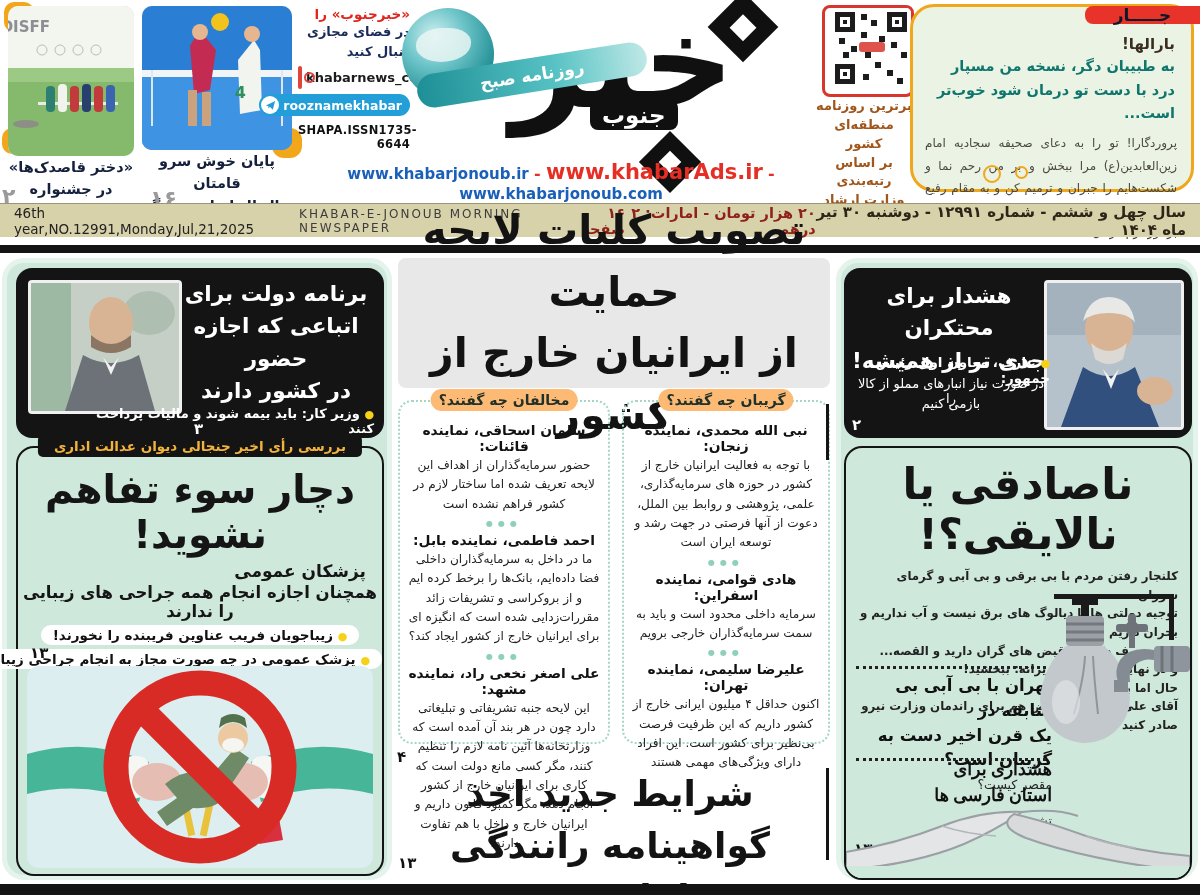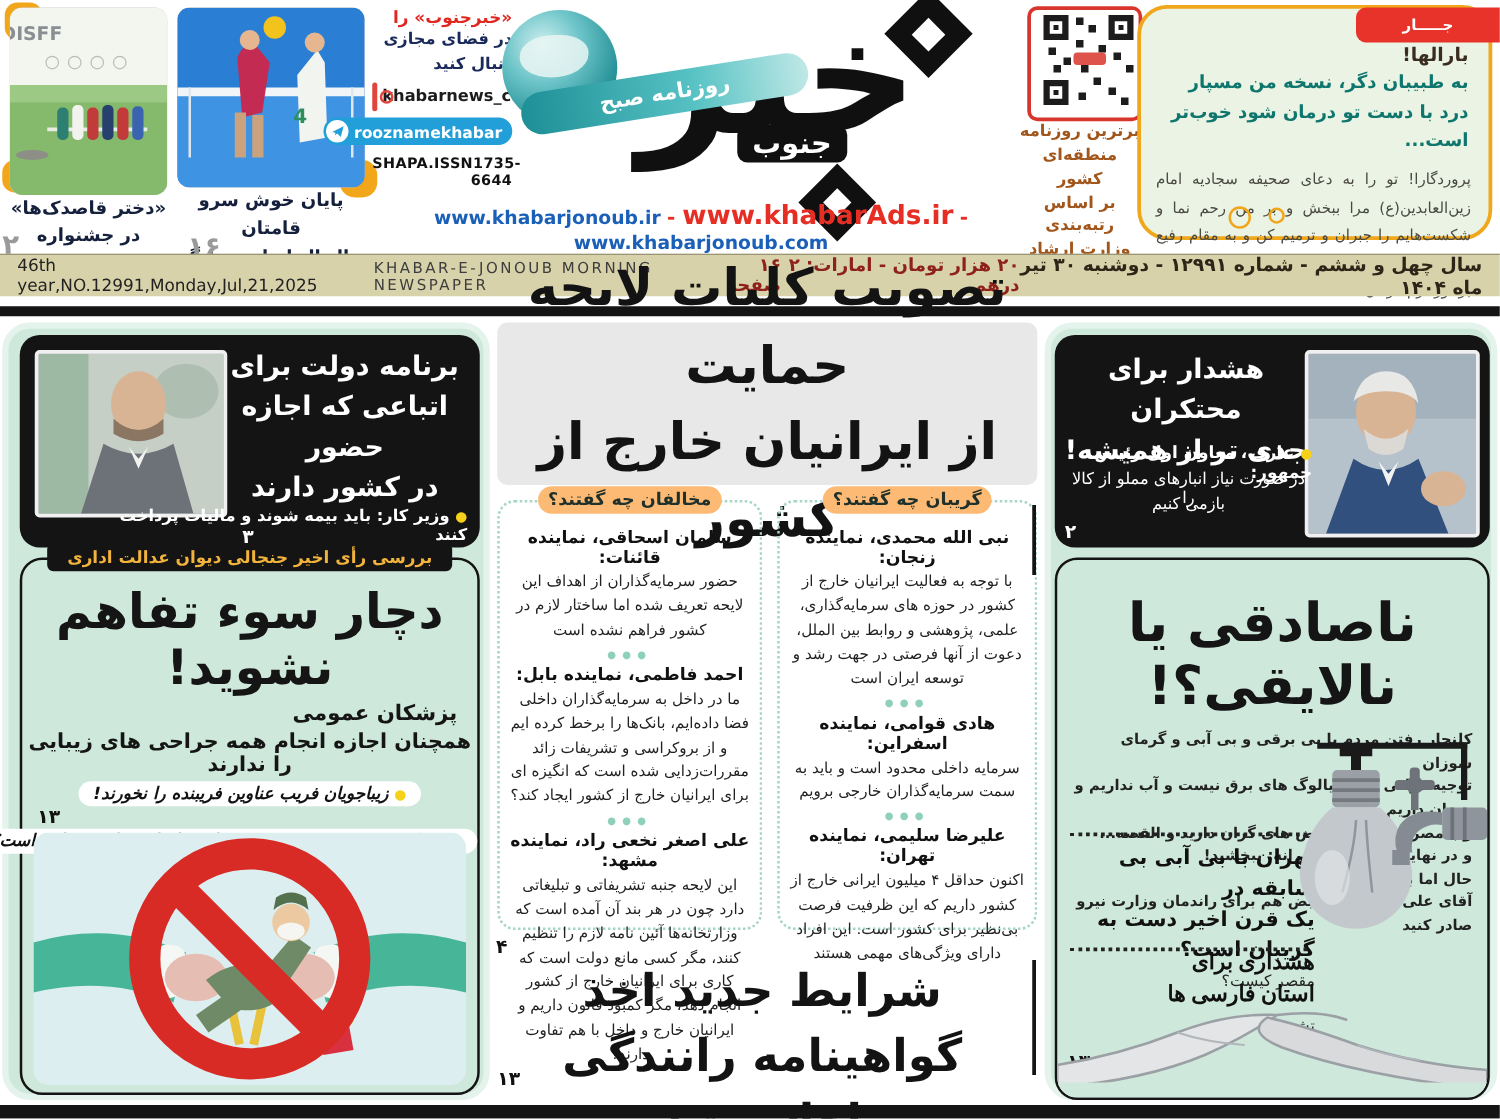--- a/index.html
+++ b/index.html
@@ -38,22 +38,22 @@
   .sites{position:absolute;left:295px;top:160px;width:532px;text-align:center;direction:ltr;}
   .site-blue{color:#1a5fb8;font-weight:bold;font-size:15px;}
   .site-red{color:#e62e24;font-weight:bold;font-size:21px;}
   .site-sep{color:#e62e24;font-weight:bold;font-size:16px;}
   .qr{position:absolute;left:822px;top:5px;width:86px;height:86px;border:3px solid #d8352c;border-radius:8px;
       background:#fff;overflow:hidden;}
   .ranking{position:absolute;left:814px;top:97px;width:100px;text-align:center;color:#a1561c;
            font-weight:bold;font-size:13px;line-height:1.45;}
   .prayer{position:absolute;left:910px;top:4px;width:284px;height:188px;background:#eaf3e4;
           border:3px solid #f0a71b;border-radius:24px;box-sizing:border-box;}
-  .prayer-tab{position:absolute;left:1085px;top:6px;width:115px;height:28px;background:#e8332a;
-              border-radius:8px 0 0 8px;color:#ffffff;font-size:12px;font-weight:bold;display:flex;
+  .prayer-tab{position:absolute;left:1085px;top:6px;width:115px;height:18px;background:#e8332a;
+              border-radius:8px 0 0 8px;color:#0f172a;font-size:17px;font-weight:bold;display:flex;
               align-items:center;justify-content:center;z-index:5;}
   .p-title{font-size:15px;font-weight:bold;color:#3a2d20;padding:28px 16px 0 0;}
   .p-verse{font-size:14.5px;font-weight:bold;color:#0f766e;padding:2px 16px 0 0;line-height:1.55;}
   .p-body{font-size:12px;color:#4a4a42;line-height:1.85;padding:8px 14px 0 12px;text-align:justify;}
   .ring{position:absolute;border:2px solid #f0a71b;border-radius:50%;}
 
   
   .datebar{position:absolute;left:0;top:203px;width:1200px;height:34px;background:#d8d2ab;
            border-top:1px solid #9b9578;display:flex;align-items:center;justify-content:space-between;
            padding:0 14px;box-sizing:border-box;}
@@ -70,21 +70,21 @@
   .nc-head{position:absolute;color:#fff;font-weight:bold;font-size:21.5px;line-height:1.5;text-align:center;}
   .nc-sub{position:absolute;color:#fff;font-weight:bold;font-size:13px;}
   .dot-y{color:#f7d117;font-size:11px;}
   .nc-page{position:absolute;color:#fff;font-weight:bold;font-size:15px;}
 
   .art-box{position:absolute;border:2.5px solid #141414;border-radius:18px;box-sizing:border-box;}
   .kicker{position:absolute;top:-13px;left:50%;transform:translateX(-50%);background:#141414;color:#f2b33c;
           font-size:13.5px;font-weight:bold;padding:3px 16px;border-radius:5px;white-space:nowrap;}
   .big-head{font-weight:bold;color:#151515;text-align:center;}
   .white-pill{background:#fff;border-radius:12px;padding:2px 12px;font-size:13.5px;font-weight:bold;color:#111;
-              width:fit-content;margin:4px auto 18px;white-space:nowrap;font-style:italic;}
+              width:fit-content;margin:4px auto 4px;white-space:nowrap;}
   .page-num{font-size:15px;font-weight:bold;color:#111;}
 
   .gray-head{position:absolute;left:398px;top:258px;width:432px;height:130px;background:#e8e8e8;border-radius:8px;
              display:flex;flex-direction:column;justify-content:center;}
   .gray-head div{font-size:41px;font-weight:bold;color:#131313;text-align:center;line-height:1.5;}
 
   .qcol{position:absolute;border:2px dotted #a5d6c4;border-radius:14px;box-sizing:border-box;padding:16px 8px 4px;}
   .qcol-pill{position:absolute;top:-13px;left:50%;transform:translateX(-50%);background:#fdba74;border-radius:14px;
              padding:3px 8px;font-size:14px;font-weight:bold;color:#20302a;white-space:nowrap;}
   .q-name{font-size:13.8px;font-weight:bold;color:#111;text-align:center;margin-top:4px;}
@@ -381,21 +381,21 @@
     <div class="nc-sub" style="left:8px;top:86px;width:198px;text-align:right;font-size:13.5px;">
       <span class="dot-y">●</span>
       <span>عارف، معاون اول رئیس جمهور:</span>
     </div>
     <div class="nc-sub" style="left:8px;top:108px;width:198px;text-align:center;font-weight:normal;">در صورت نیاز انبارهای مملو از کالا را</div>
     <div class="nc-sub" style="left:8px;top:128px;width:198px;text-align:center;font-weight:normal;">بازمی کنیم</div>
     <div class="nc-page" style="left:8px;top:148px;">۲</div>
   </div>
 
   <div class="art-box" style="left:844px;top:446px;width:348px;height:434px;overflow:hidden;">
-    <div class="big-head" style="margin-top:26px;font-size:43px;">ناصادقی یا نالایقی؟!</div>
+    <div class="big-head" style="margin-top:11px;font-size:43px;">ناصادقی یا نالایقی؟!</div>
     <div style="padding:8px 12px 0 12px;">
       <div class="dish-line">کلنجار رفتن مردم با بی برقی و بی آبی و گرمای سوزان</div>
       <div class="dish-line">توجیه دولتی ها با دیالوگ های برق نیست و آب نداریم و بحران داریم</div>
       <div class="dish-line">و بدمصرف داریم و قبض های گران دارید و القصه...</div>
       <div class="dish-line">و در نهایت پلان آخر وزیرانه: ببخشید!</div>
       <div class="dish-line">حال اما باید گفت</div>
       <div class="dish-line">آقای علی آبادی، یک قبض هم برای راندمان وزارت نیرو صادر کنید</div>
     </div>
     <div class="dotted-sep" style="position:absolute;left:10px;top:218px;width:190px;"></div>
     <div class="abs" style="left:6px;top:226px;width:200px;">

